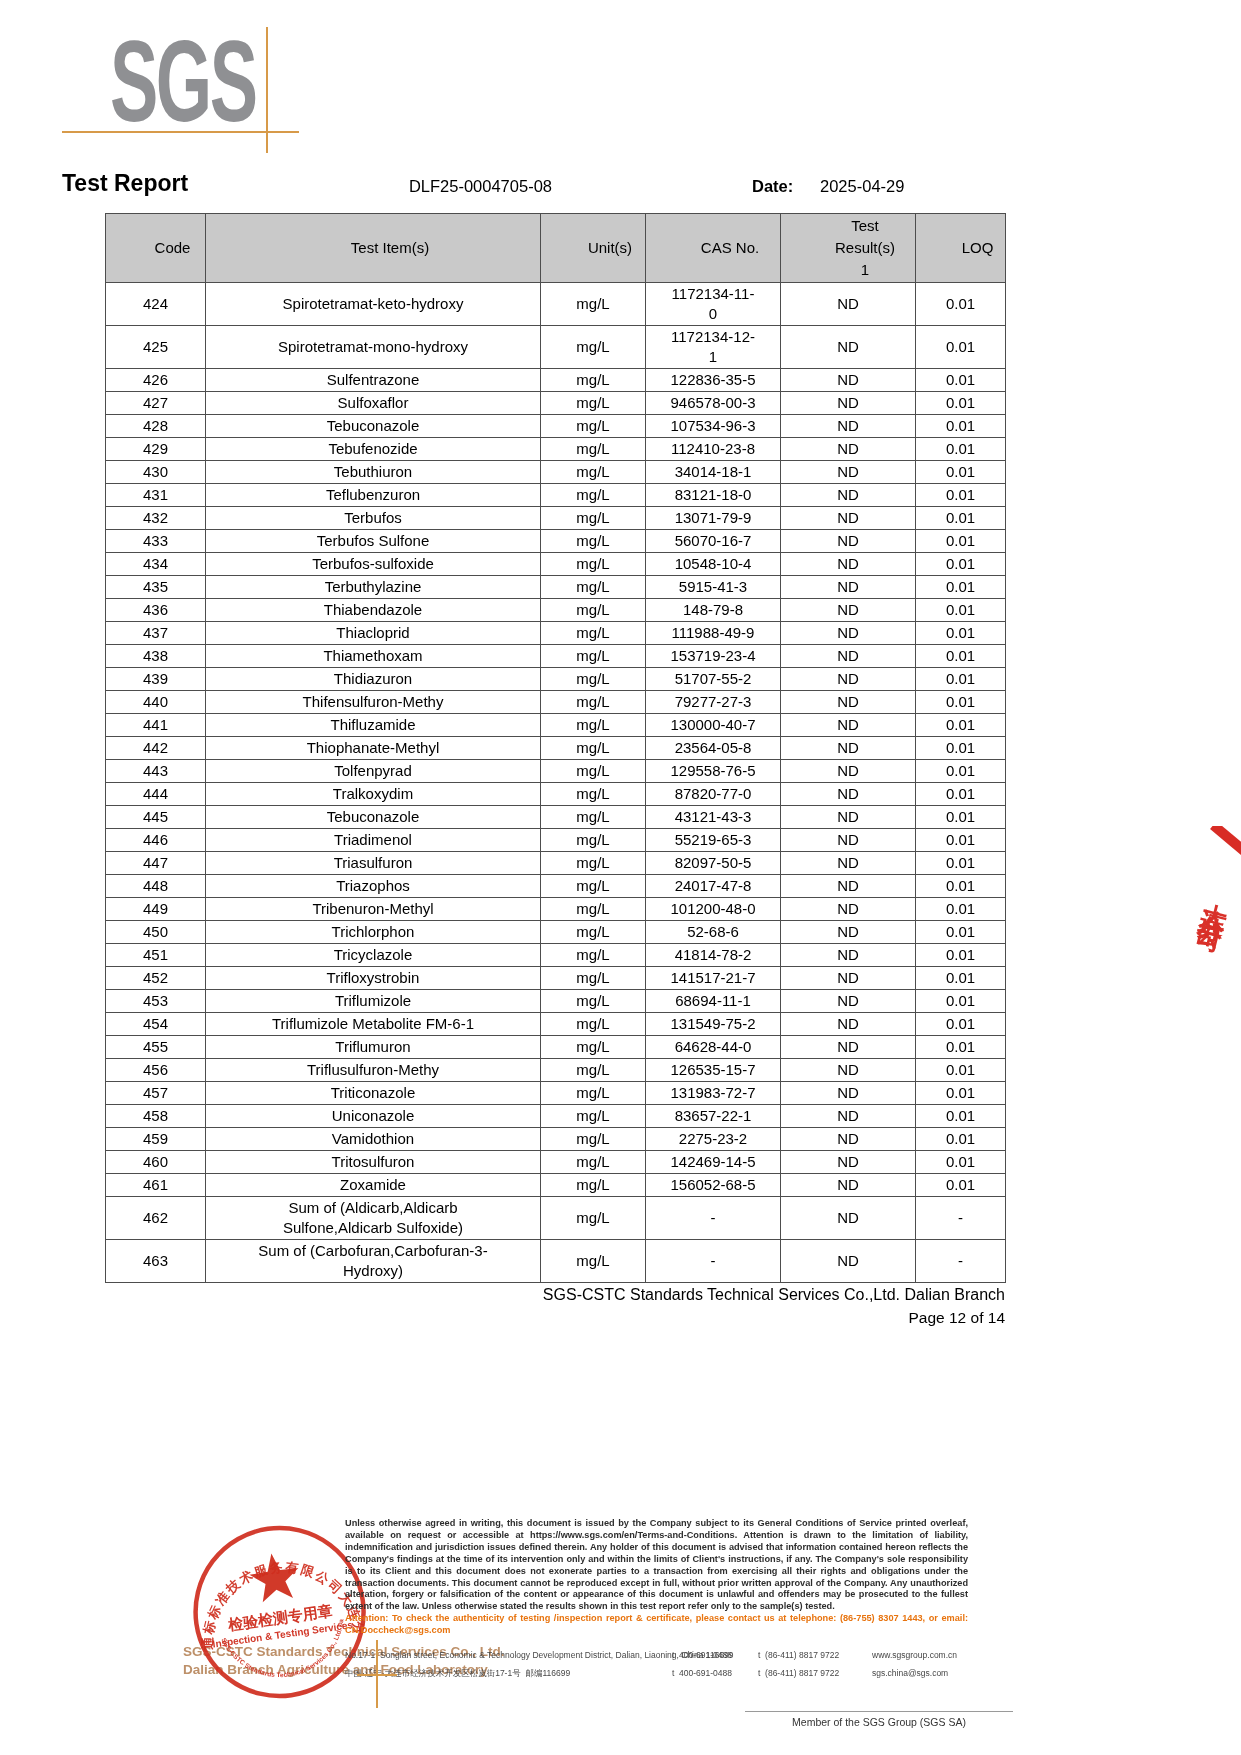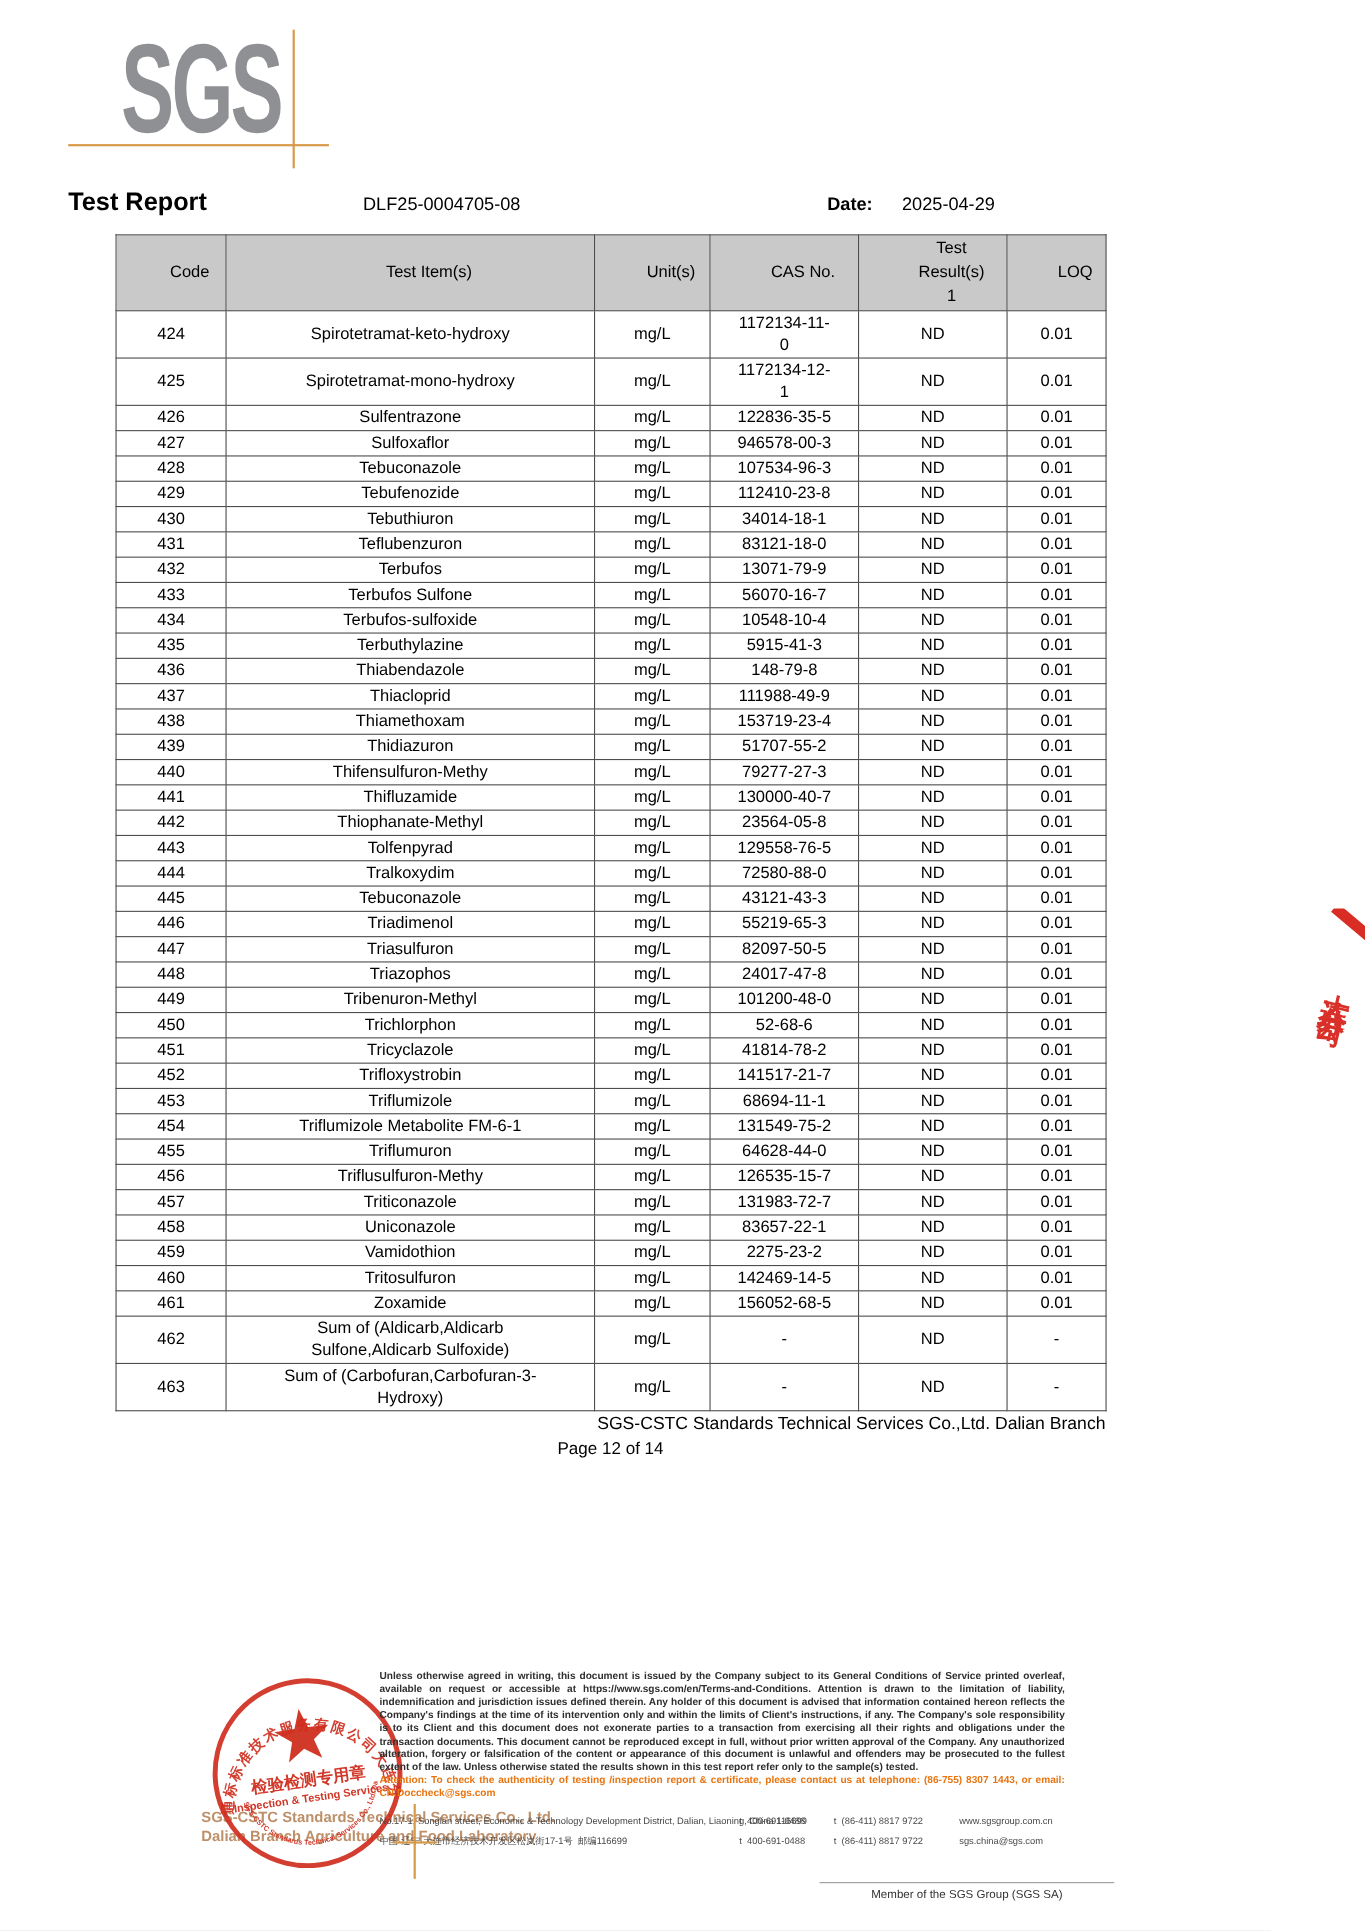--- a/index.html
+++ b/index.html
@@ -11,36 +11,36 @@
   
   .logo-text {
     position:absolute; left:110px; top:24px;
     font-size:115px; line-height:115px; font-weight:800; letter-spacing:-4px;
     color:#8f9093; transform:scaleX(0.63); transform-origin:left top;
   }
   .logo-hline { position:absolute; left:62px;  top:131px; width:237px; height:2px; background:#d79a49; }
   .logo-vline { position:absolute; left:266px; top:27px;  width:2px;  height:126px; background:#d79a49; }
   
   .doc-title  { position:absolute; left:62px;  top:170px; font-size:23px; font-weight:bold;text-align:right; }
-  .report-no  { position:absolute; left:330px; top:177px; width:222px; text-align:left; font-size:16.5px; }
+  .report-no  { position:absolute; left:330px; top:177px; width:222px; text-align:right; font-size:16.5px; }
   .date-label { position:absolute; left:752px; top:177px; font-size:16.5px; font-weight:bold; }
   .date-value { position:absolute; left:820px; top:177px; font-size:16.5px; }
   
   .tbl-wrap { position:absolute; left:105px; top:213px; width:900px; }
   table.report { border-collapse:collapse; table-layout:fixed; width:900px; }
   table.report th, table.report td {
     border:1px solid #4d4d4d; text-align:center; vertical-align:middle;
     font-size:15px; padding:1px 2px; line-height:20px;
     white-space:pre-line; overflow:hidden;
   }
   table.report th { background:#c9c9c9; font-weight:normal; line-height:22px; height:66px;padding-left:36px; }
   table.report td { height:20px; }
   
   .footer-company { position:absolute; left:105px; top:1286px; width:900px; text-align:right; font-size:16px; }
-  .footer-page    { position:absolute; left:105px; top:1309px; width:900px; text-align:center; font-size:15.5px; }
+  .footer-page    { position:absolute; left:105px; top:1309px; width:900px; text-align:right; font-size:15.5px; }
   
   .legal {
     position:absolute; left:345px; top:1518px; width:623px;
     font-size:9.2px; line-height:11.9px; font-weight:bold; color:#2e2e2e; text-align:justify;
   }
   .u { }
   .attention { color:#e8740f; }
   .addr-row  { position:absolute; font-size:8.5px; color:#474747; white-space:pre; }
   .a1 { left:345px; top:1650px; }
   .a2 { left:345px; top:1668px; }
@@ -266,21 +266,21 @@
             <td>Tolfenpyrad</td>
             <td>mg/L</td>
             <td>129558-76-5</td>
             <td>ND</td>
             <td>0.01</td>
           </tr>
           <tr>
             <td>444</td>
             <td>Tralkoxydim</td>
             <td>mg/L</td>
-            <td>72580-88-0</td>
+            <td>87820-77-0</td>
             <td>ND</td>
             <td>0.01</td>
           </tr>
           <tr>
             <td>445</td>
             <td>Tebuconazole</td>
             <td>mg/L</td>
             <td>43121-43-3</td>
             <td>ND</td>
             <td>0.01</td>

